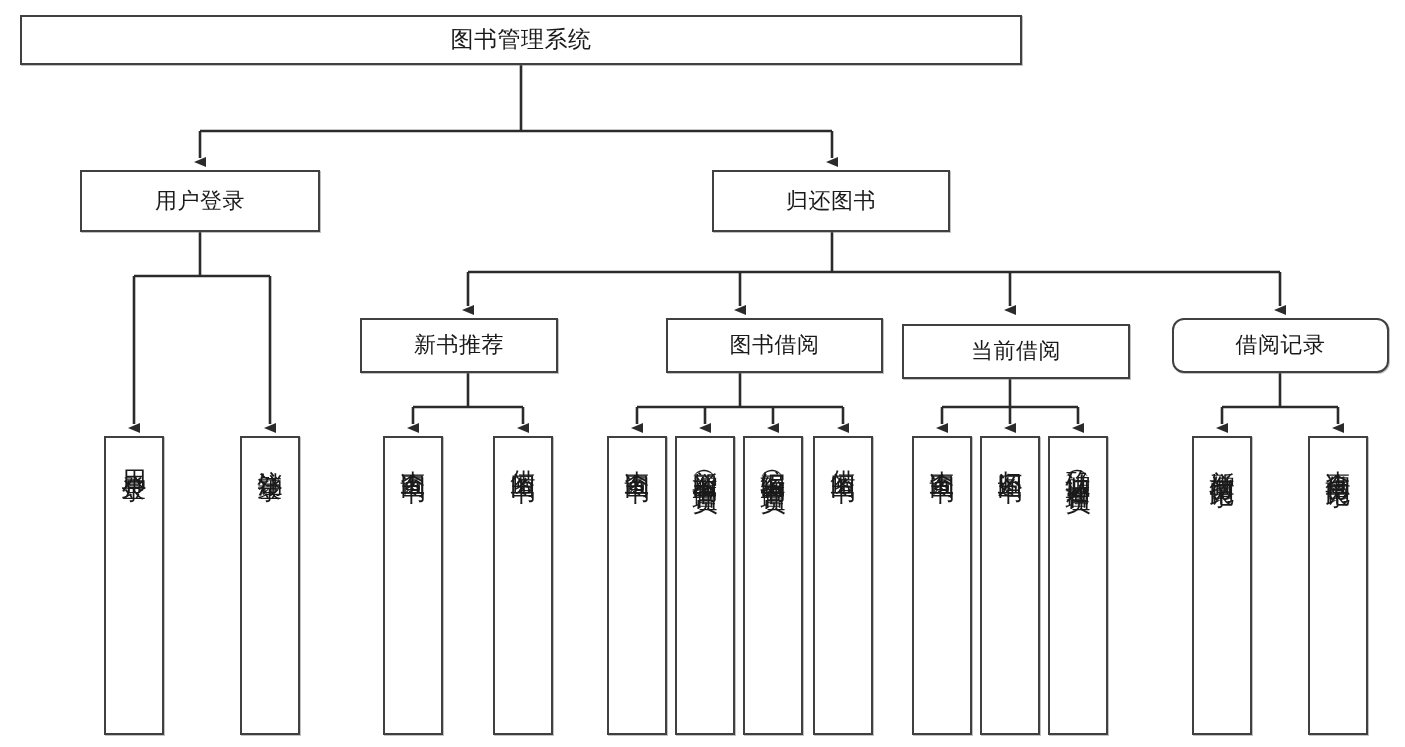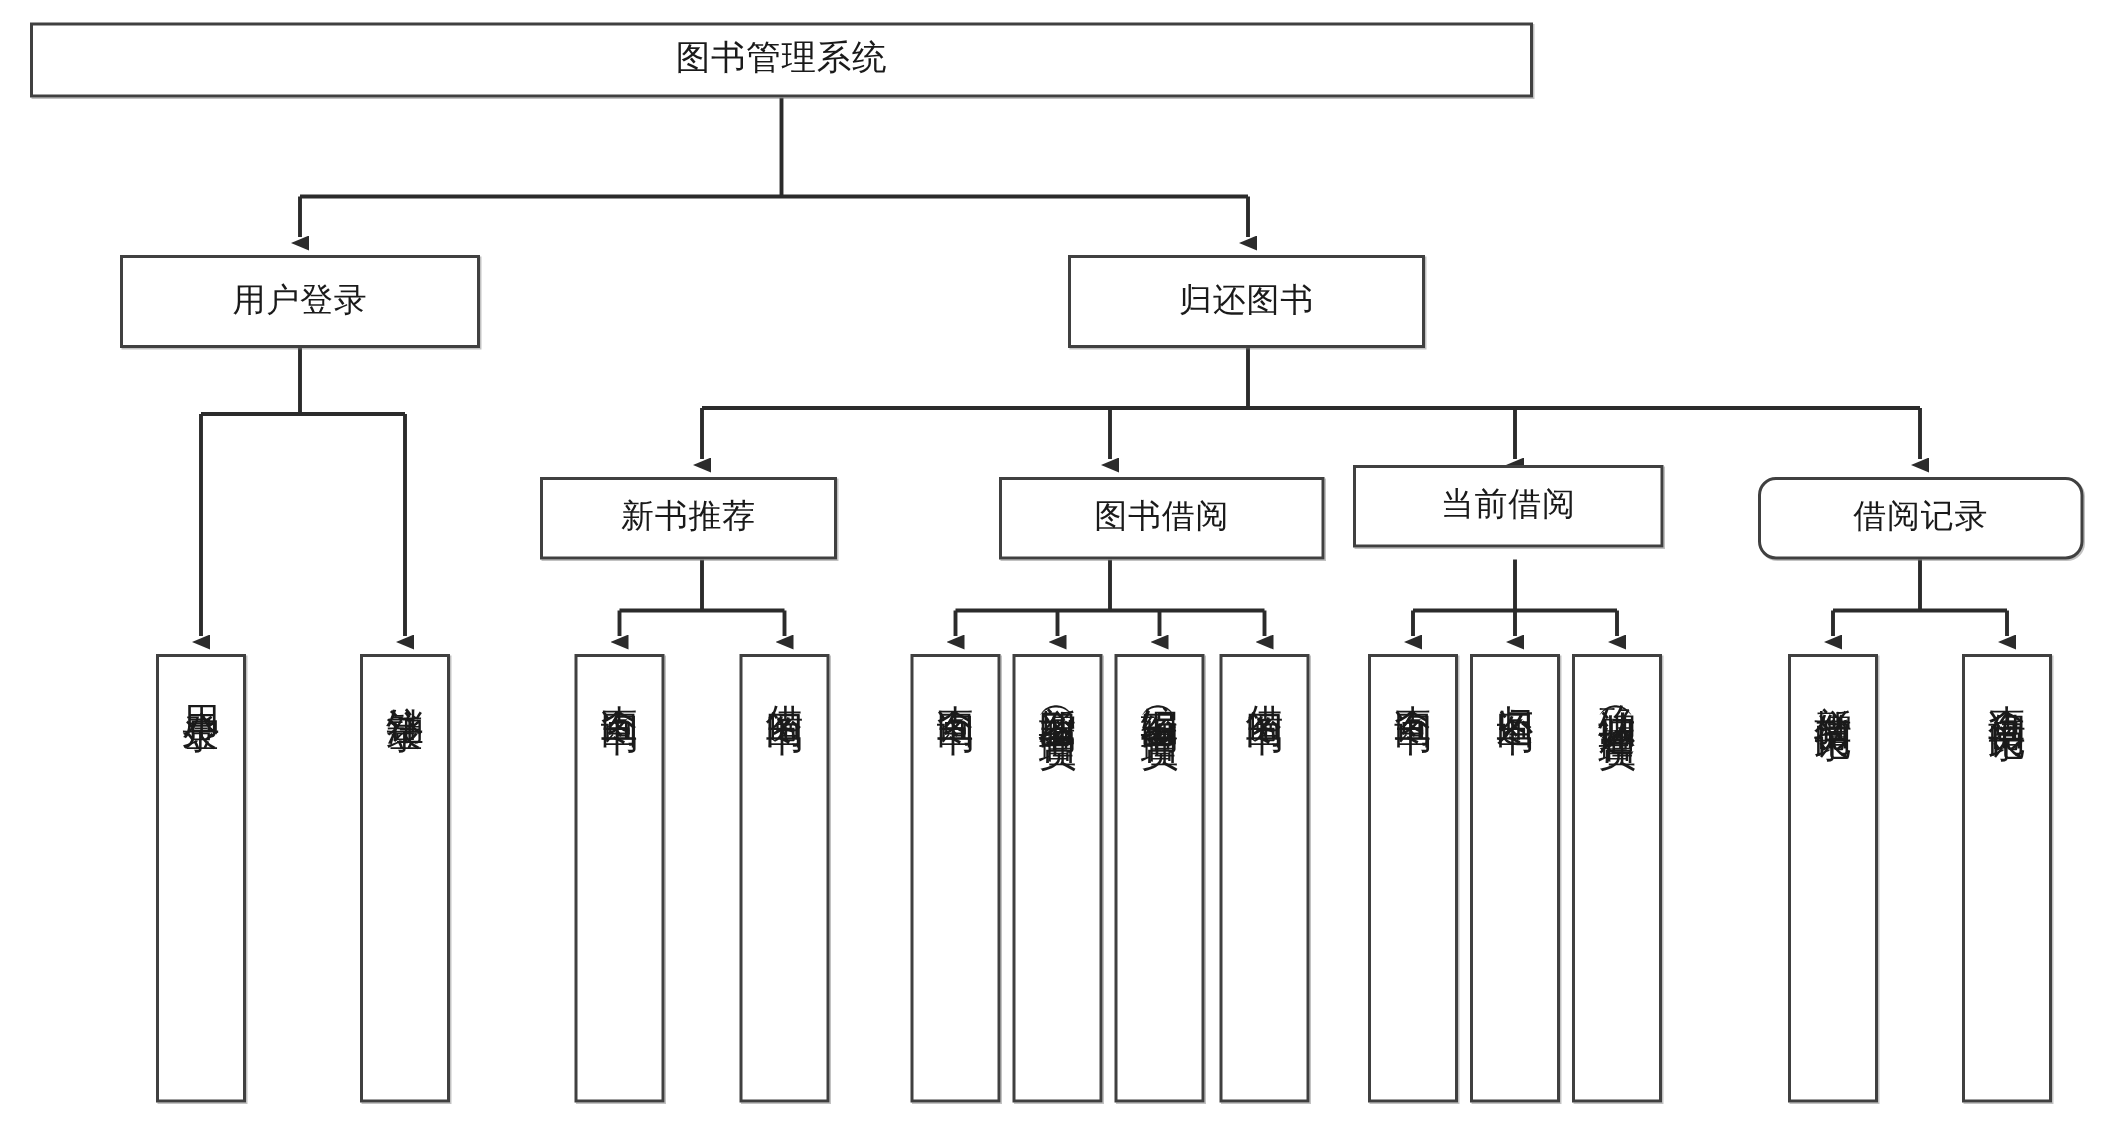--- a/index.html
+++ b/index.html
@@ -139,21 +139,21 @@
   <div class="node horiz" style="left:712px; top:170px; width:238px; height:62px;">
     <span class="label">归还图书</span>
   </div>
 
   <div class="node horiz" style="left:360px; top:318px; width:198px; height:55px;">
     <span class="label">新书推荐</span>
   </div>
   <div class="node horiz" style="left:632px; top:318px; width:217px; height:55px;margin-left:34px;">
     <span class="label">图书借阅</span>
   </div>
-  <div class="node horiz" style="left:902px; top:310px; width:207px; height:55px;">
+  <div class="node horiz" style="left:902px; top:324px; width:228px; height:55px;">
     <span class="label">当前借阅</span>
   </div>
   <div class="node horiz" style="left:1172px; top:318px; width:217px; height:55px;border-radius:12px;">
     <span class="label">借阅记录</span>
   </div>
 
   <div class="node vert" style="left:104px; top:436px; width:60px; height:299px;">
     <span class="label">用户登录</span>
   </div>
   <div class="node vert" style="left:240px; top:436px; width:60px; height:299px;">

